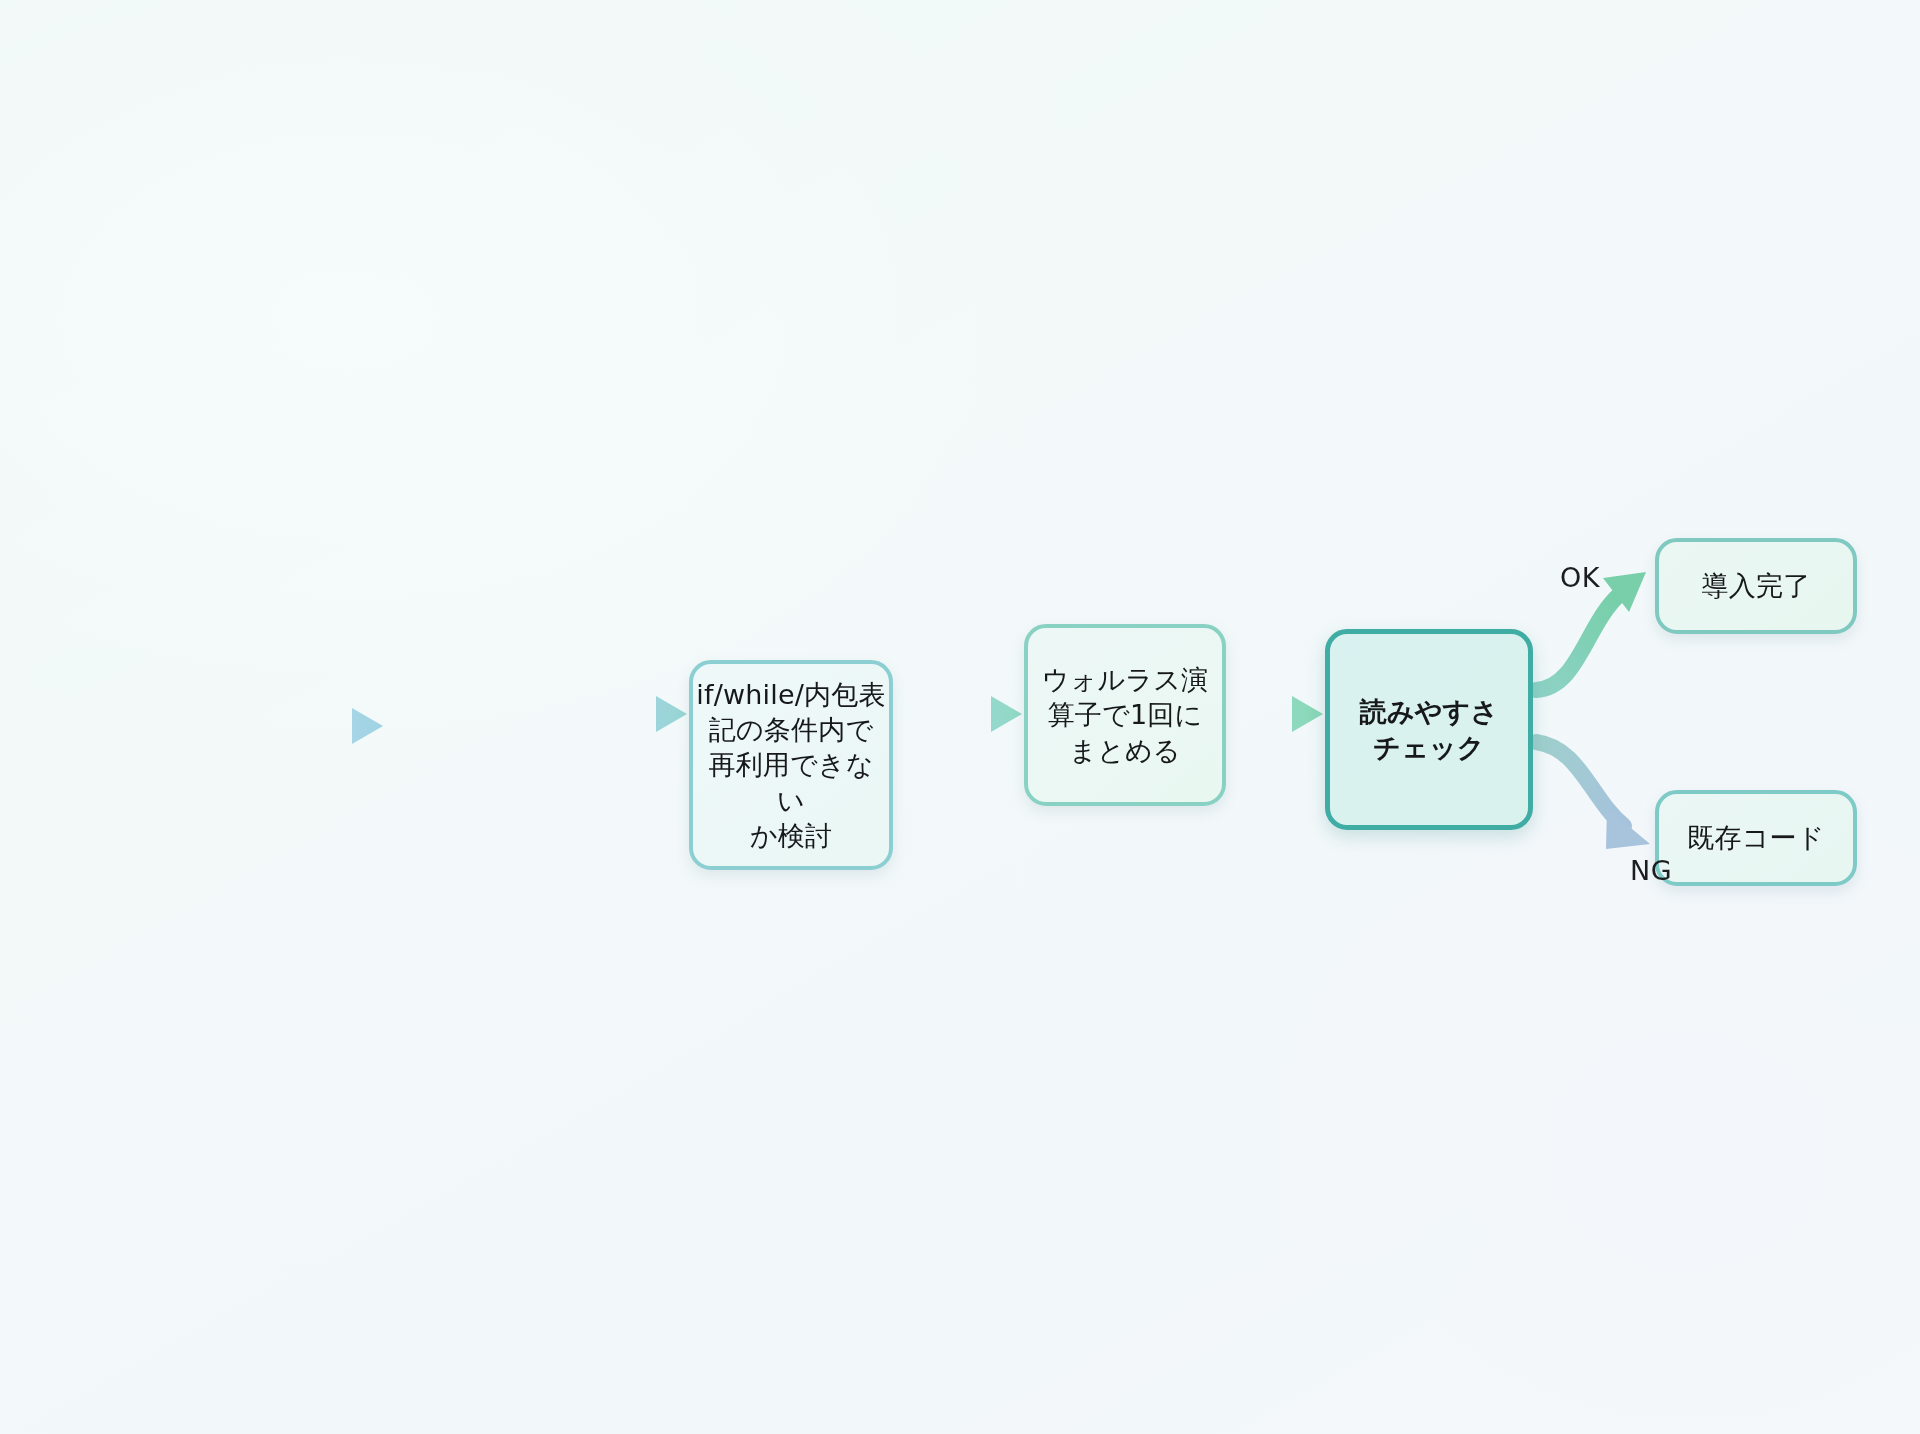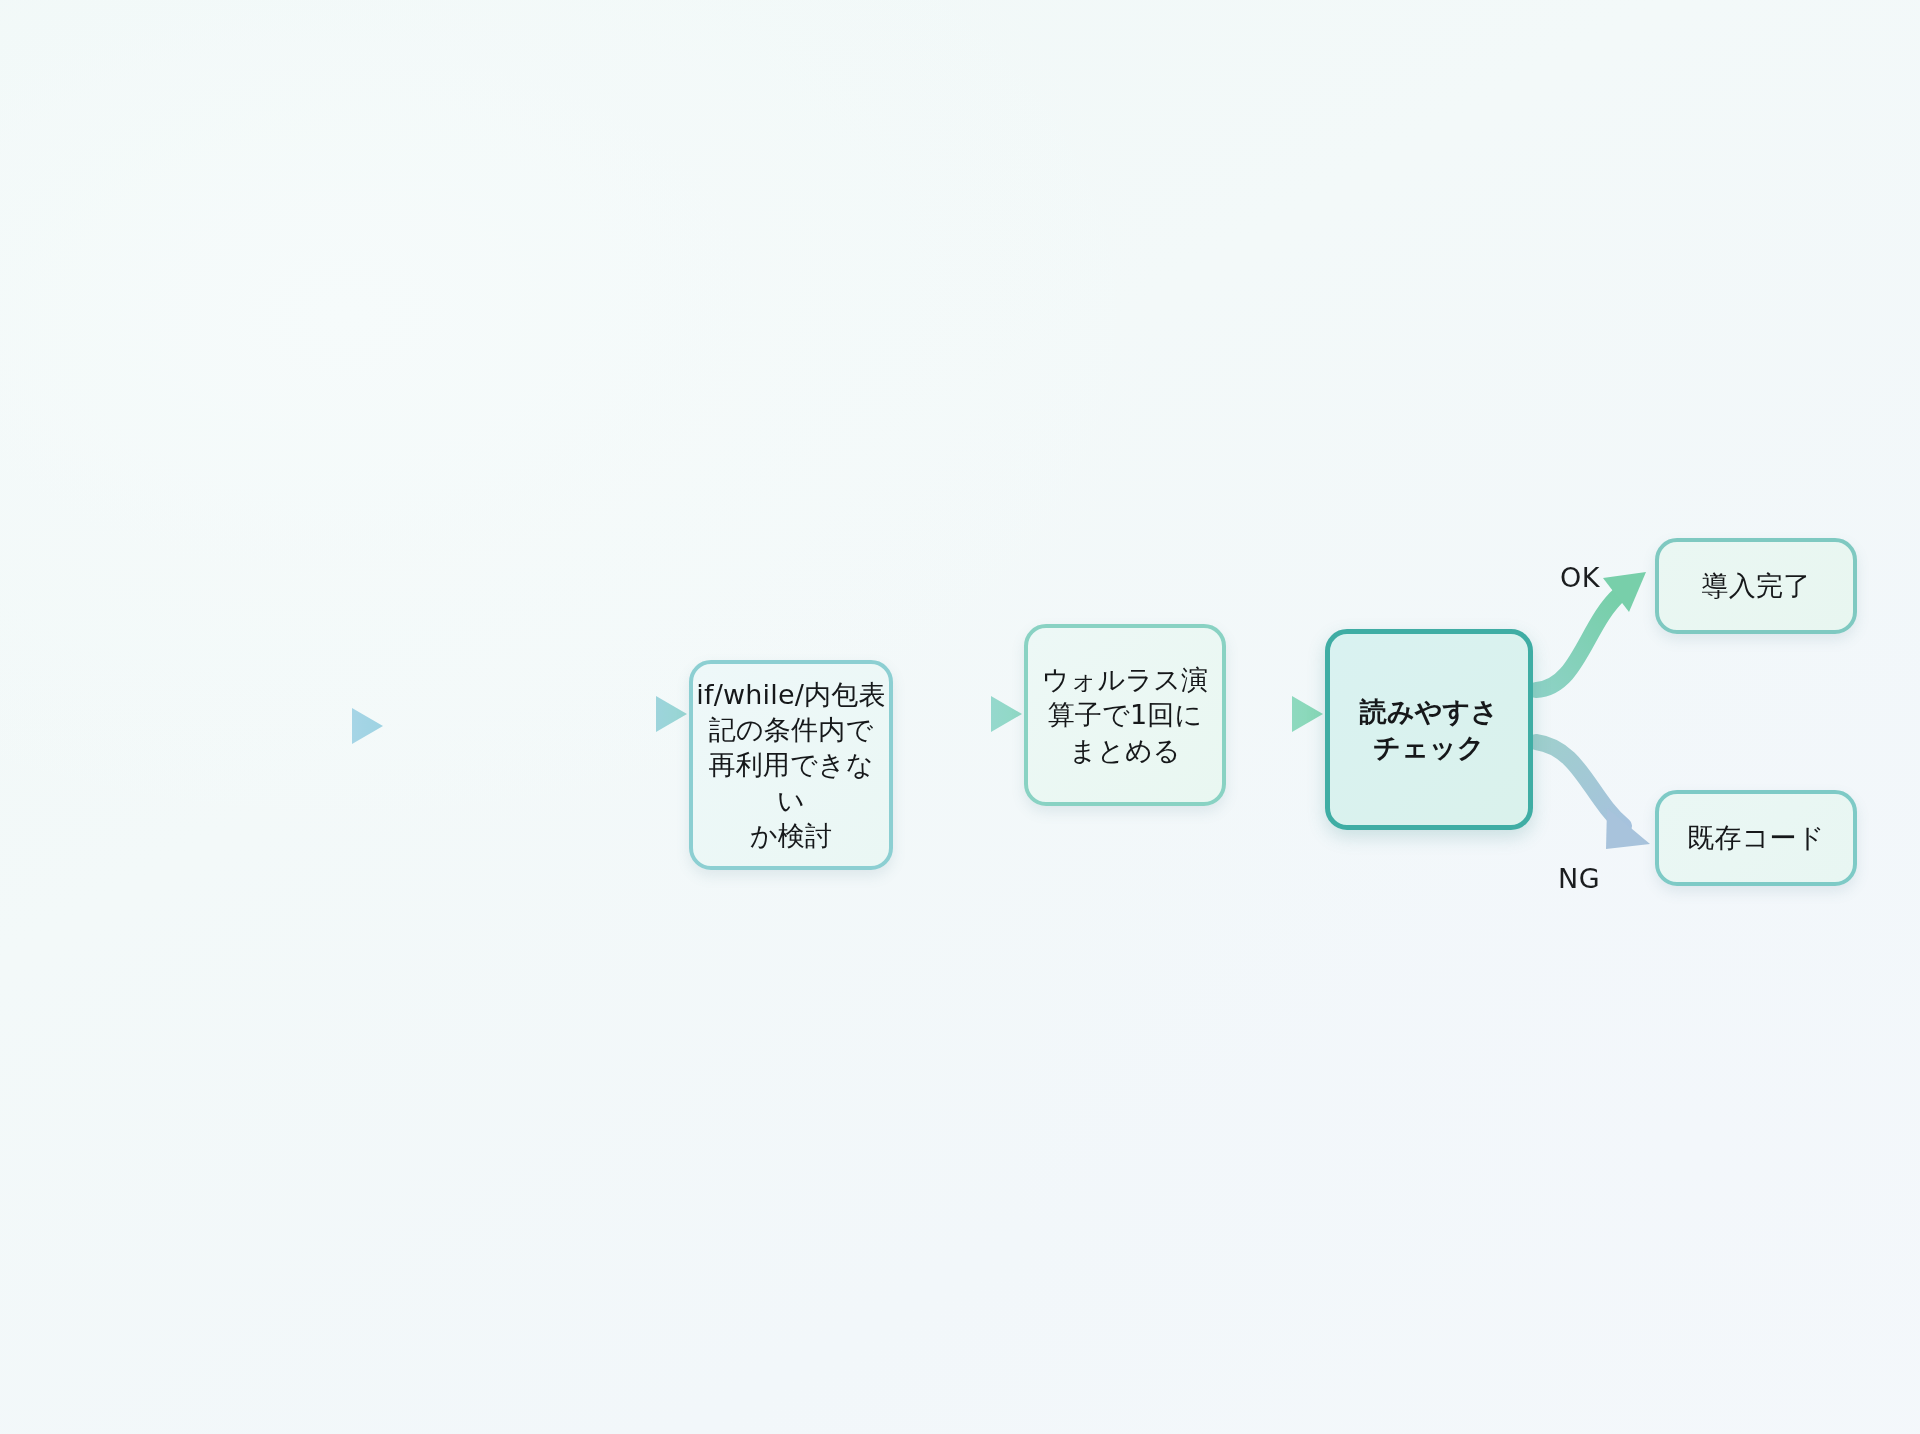--- a/index.html
+++ b/index.html
@@ -169,15 +169,15 @@
       <span>読みやすさ<br>チェック</span>
     </div>
   <div class="node n-ok" id="node-ok" style="left: 1655px; top: 538px; width: 202px; height: 96px;">
       <span>導入完了</span>
     </div>
   <div class="node n-ng" id="node-ng" style="left: 1655px; top: 790px; width: 202px; height: 96px;">
       <span>既存コード</span>
     </div>
 
   <div class="edge-label" id="lbl-ok" style="left: 1560px; top: 562px;">OK</div>
-  <div class="edge-label" id="lbl-ng" style="left: 1558px; top: 855px; margin-top: 8px;">NG</div>
+  <div class="edge-label" id="lbl-ng" style="left: 1630px; top: 855px;">NG</div>
 
 </div>
 
 </body></html>

